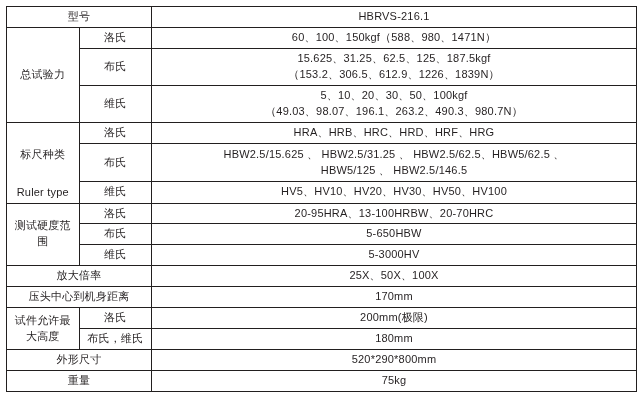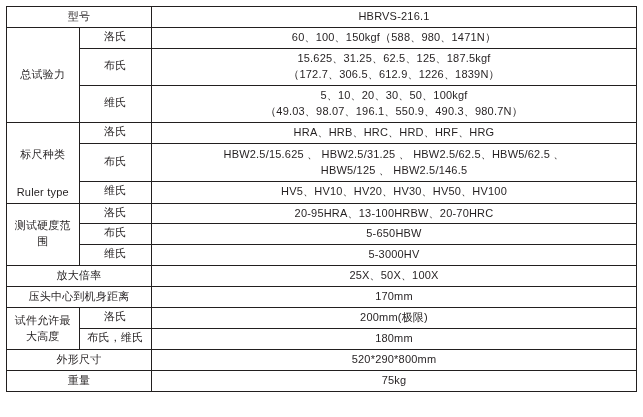--- a/index.html
+++ b/index.html
@@ -34,21 +34,20 @@
     text-align: center;
     vertical-align: middle;
     padding: 2px 3px;
     letter-spacing: 0.2px;
   }
   td.label {
     width: 138px;
   }
   td.sub {
     width: 72px;
-    font-family: Liberation Mono, monospace;
   }
   td.val {
     
   }
   .two-line span {
     display: block;
   }
   .rt-label span {
     display: block;
     margin-top: 22px;
@@ -68,28 +67,28 @@
 
       <tr>
         <td class="label" rowspan="3">总试验力</td>
         <td class="sub">洛氏</td>
         <td class="val">60、100、150kgf（588、980、1471N）</td>
       </tr>
       <tr>
         <td class="sub">布氏</td>
         <td class="val two-line">
           <span>15.625、31.25、62.5、125、187.5kgf</span>
-          <span>（172.7、306.5、612.9、1226、1839N）</span>
+          <span>（153.2、306.5、612.9、1226、1839N）</span>
         </td>
       </tr>
       <tr>
         <td class="sub">维氏</td>
         <td class="val two-line">
           <span>5、10、20、30、50、100kgf</span>
-          <span>（49.03、98.07、196.1、550.9、490.3、980.7N）</span>
+          <span>（49.03、98.07、196.1、263.2、490.3、980.7N）</span>
         </td>
       </tr>
 
       <tr>
         <td class="label rt-label" rowspan="3">
           <span>标尺种类</span>
           <span>Ruler type</span>
         </td>
         <td class="sub">洛氏</td>
         <td class="val">HRA、HRB、HRC、HRD、HRF、HRG</td>

